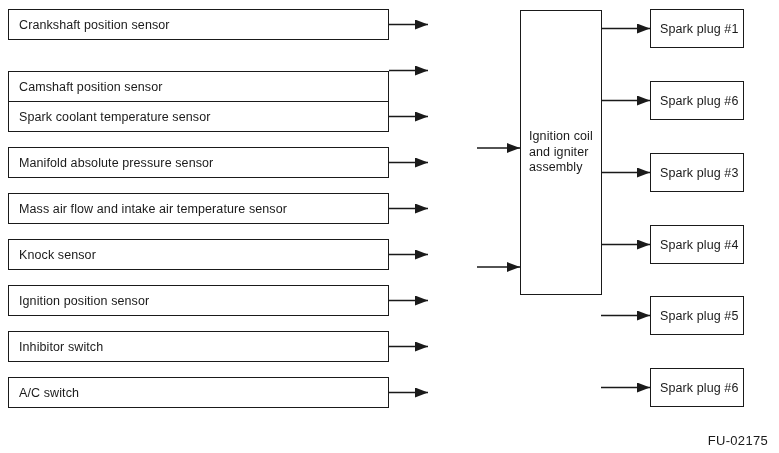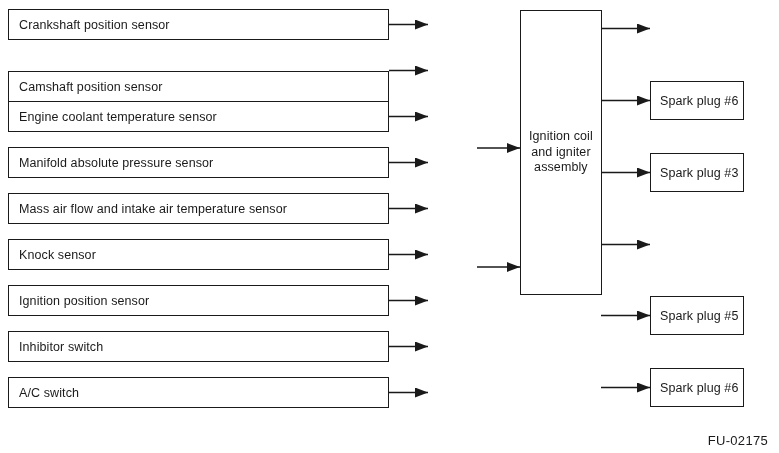--- a/index.html
+++ b/index.html
@@ -25,21 +25,20 @@
   }
   .box {
     position: absolute;
     box-sizing: border-box;
     border: 1.5px solid #1a1a1a;
     background: #ffffff;
     display: flex;
     align-items: center;
     font-size: 12.5px;
     letter-spacing: 0.1px;
-    text-align: center;
   }
   .sensor {
     left: 8px;
     width: 381px;
     height: 31px;
     padding-left: 10px;
   }
   .ecm {
     left: 428px;
     top: 10px;
@@ -104,21 +103,21 @@
     </g>
   </svg>
 
   <div class="box sensor" style="top:9px">
     <span class="label">Crankshaft position sensor</span>
   </div>
   <div class="box sensor" style="top:71px">
     <span class="label">Camshaft position sensor</span>
   </div>
   <div class="box sensor" style="top:101px">
-    <span class="label">Engine coolant temperature sensor</span>
+    <span class="label">Spark coolant temperature sensor</span>
   </div>
   <div class="box sensor" style="top:147px">
     <span class="label">Manifold absolute pressure sensor</span>
   </div>
   <div class="box sensor" style="top:193px">
     <span class="label">Mass air flow and intake air temperature sensor</span>
   </div>
   <div class="box sensor" style="top:239px">
     <span class="label">Knock sensor</span>
   </div>
@@ -132,25 +131,31 @@
     <span class="label">A/C switch</span>
   </div>
 
 
   <div class="box ignition">
     <span class="label">Ignition coil
 and igniter
 assembly</span>
   </div>
 
+  <div class="box plug" style="top:9px">
+    <span class="label">Spark plug #1</span>
+  </div>
   <div class="box plug" style="top:81px">
     <span class="label">Spark plug #6</span>
   </div>
   <div class="box plug" style="top:153px">
     <span class="label">Spark plug #3</span>
+  </div>
+  <div class="box plug" style="top:225px">
+    <span class="label">Spark plug #4</span>
   </div>
   <div class="box plug" style="top:296px">
     <span class="label">Spark plug #5</span>
   </div>
   <div class="box plug" style="top:368px">
     <span class="label">Spark plug #6</span>
   </div>
 
   <div class="figure-code">FU-02175</div>
 

